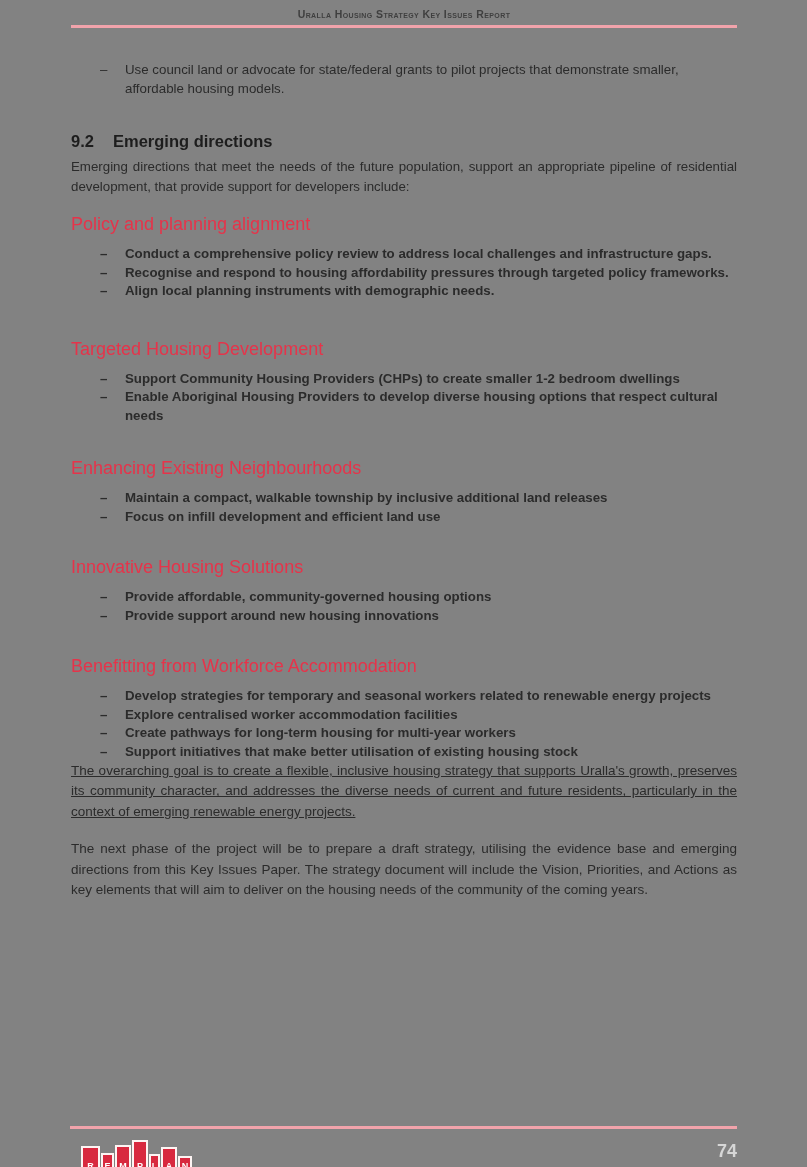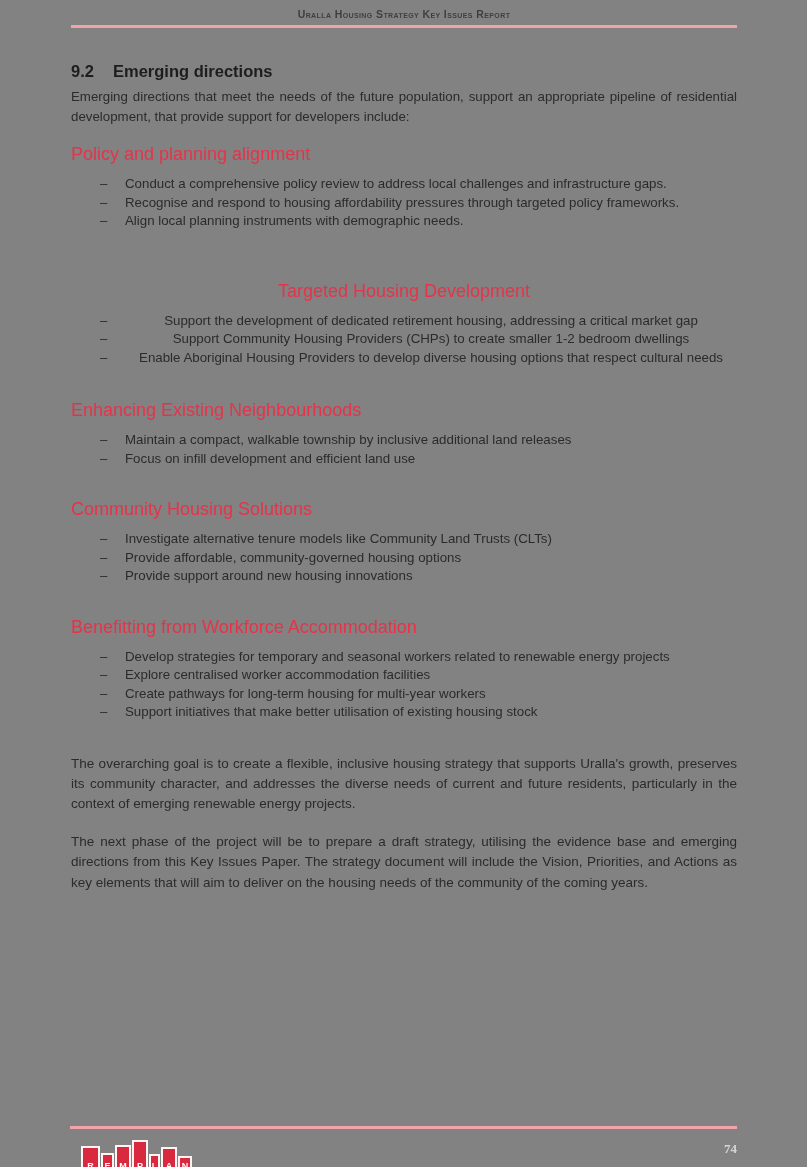--- a/index.html
+++ b/index.html
@@ -63,45 +63,44 @@
     text-align:justify;
   }
   
   .subsection-heading{
     font-size:18px;
     font-weight:normal;
     color:var(--accent-red);
     line-height:16px;
   }
   .ss0{margin-top:20px;}
-  .ss1{margin-top:52px;text-align:center;}
+  .ss1{margin-top:40px;}
   .ss2{margin-top:35px;}
   .ss3{margin-top:33px;}
   .ss4{margin-top:33px;}
-  .subsection .bullets{margin-top:13px;}
+  .subsection .bullets{margin-top:13px;font-weight:bold;}
   
   .closing{
     line-height:20.4px;
     text-align:justify;
     font-size:13.5px;
   }
-  .p0{margin-top:32px;}
+  .p0{text-decoration:underline;}
   .p1{margin-top:17px;}
   
   .footer-rule{
     position:absolute;
     left:70px;width:667px;top:1126px;height:3px;
     background:var(--rule-pink);
   }
   .page-number{
     position:absolute;
     right:70px;top:1141px;
-    font-size:13px;font-weight:bold;
+    font-size:18px;font-weight:bold;
     color:var(--page-number-grey);
-    font-family:Liberation Serif, serif;
   }
   .logo{
     position:absolute;
     left:81px;top:1140px;
     width:115px;height:27px;
   }
   .logo-block{
     position:absolute;
     background:var(--logo-red);
     border:2px solid #fdf4f3;
@@ -127,57 +126,58 @@
 </head>
 <body>
 
 <div class="content">
 
   <div class="header">
     <div class="header-title">Uralla Housing Strategy Key Issues Report</div>
     <div class="header-rule"></div>
   </div>
 
+  <div class="bullets lead-bullets">
+    <div class="bullet">Use council land or advocate for state/federal grants to pilot projects that demonstrate smaller, affordable housing models.</div>
+  </div>
 
   <div class="section-heading">
     <span class="section-number">9.2</span><span>Emerging directions</span>
   </div>
 
   <div class="intro">Emerging directions that meet the needs of the future population, support an appropriate pipeline of residential development, that provide support for developers include:</div>
 
   <div class="subsection ss0">
     <div class="subsection-heading">Policy and planning alignment</div>
     <div class="bullets">
       <div class="bullet">Conduct a comprehensive policy review to address local challenges and infrastructure gaps.</div>
       <div class="bullet">Recognise and respond to housing affordability pressures through targeted policy frameworks.</div>
       <div class="bullet">Align local planning instruments with demographic needs.</div>
     </div>
   </div>
 
   <div class="subsection ss1">
     <div class="subsection-heading">Targeted Housing Development</div>
     <div class="bullets">
-      <div class="bullet">Support the development of dedicated retirement housing, addressing a critical market gap</div>
       <div class="bullet">Support Community Housing Providers (CHPs) to create smaller 1-2 bedroom dwellings</div>
       <div class="bullet">Enable Aboriginal Housing Providers to develop diverse housing options that respect cultural needs</div>
     </div>
   </div>
 
   <div class="subsection ss2">
     <div class="subsection-heading">Enhancing Existing Neighbourhoods</div>
     <div class="bullets">
       <div class="bullet">Maintain a compact, walkable township by inclusive additional land releases</div>
       <div class="bullet">Focus on infill development and efficient land use</div>
     </div>
   </div>
 
   <div class="subsection ss3">
-    <div class="subsection-heading">Community Housing Solutions</div>
-    <div class="bullets">
-      <div class="bullet">Investigate alternative tenure models like Community Land Trusts (CLTs)</div>
+    <div class="subsection-heading">Innovative Housing Solutions</div>
+    <div class="bullets">
       <div class="bullet">Provide affordable, community-governed housing options</div>
       <div class="bullet">Provide support around new housing innovations</div>
     </div>
   </div>
 
   <div class="subsection ss4">
     <div class="subsection-heading">Benefitting from Workforce Accommodation</div>
     <div class="bullets">
       <div class="bullet">Develop strategies for temporary and seasonal workers related to renewable energy projects</div>
       <div class="bullet">Explore centralised worker accommodation facilities</div>

